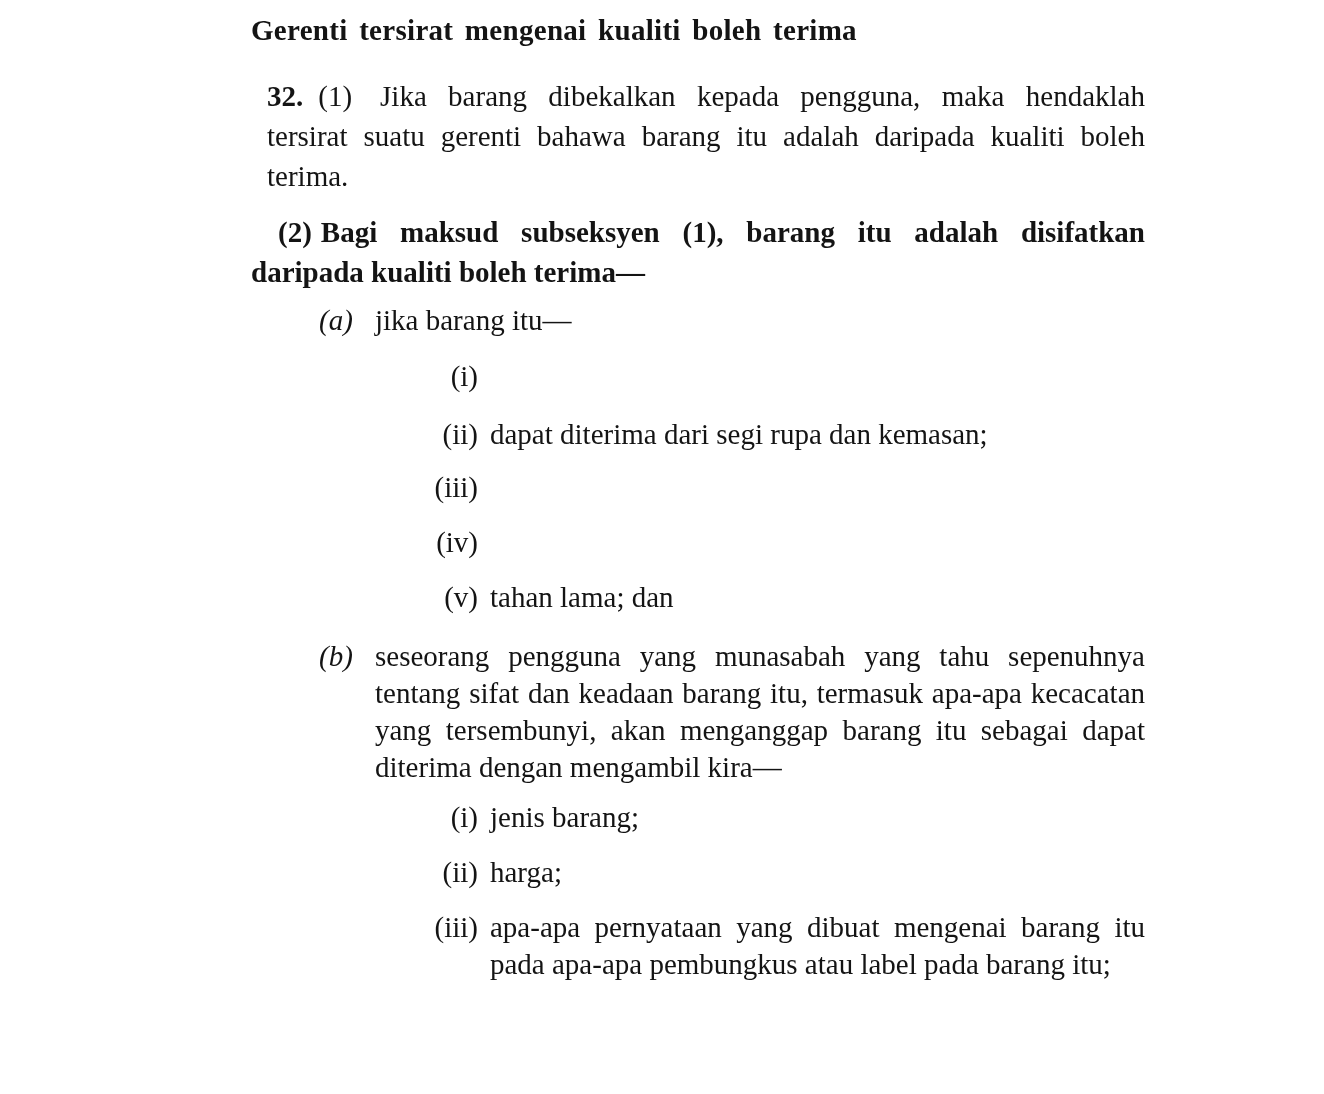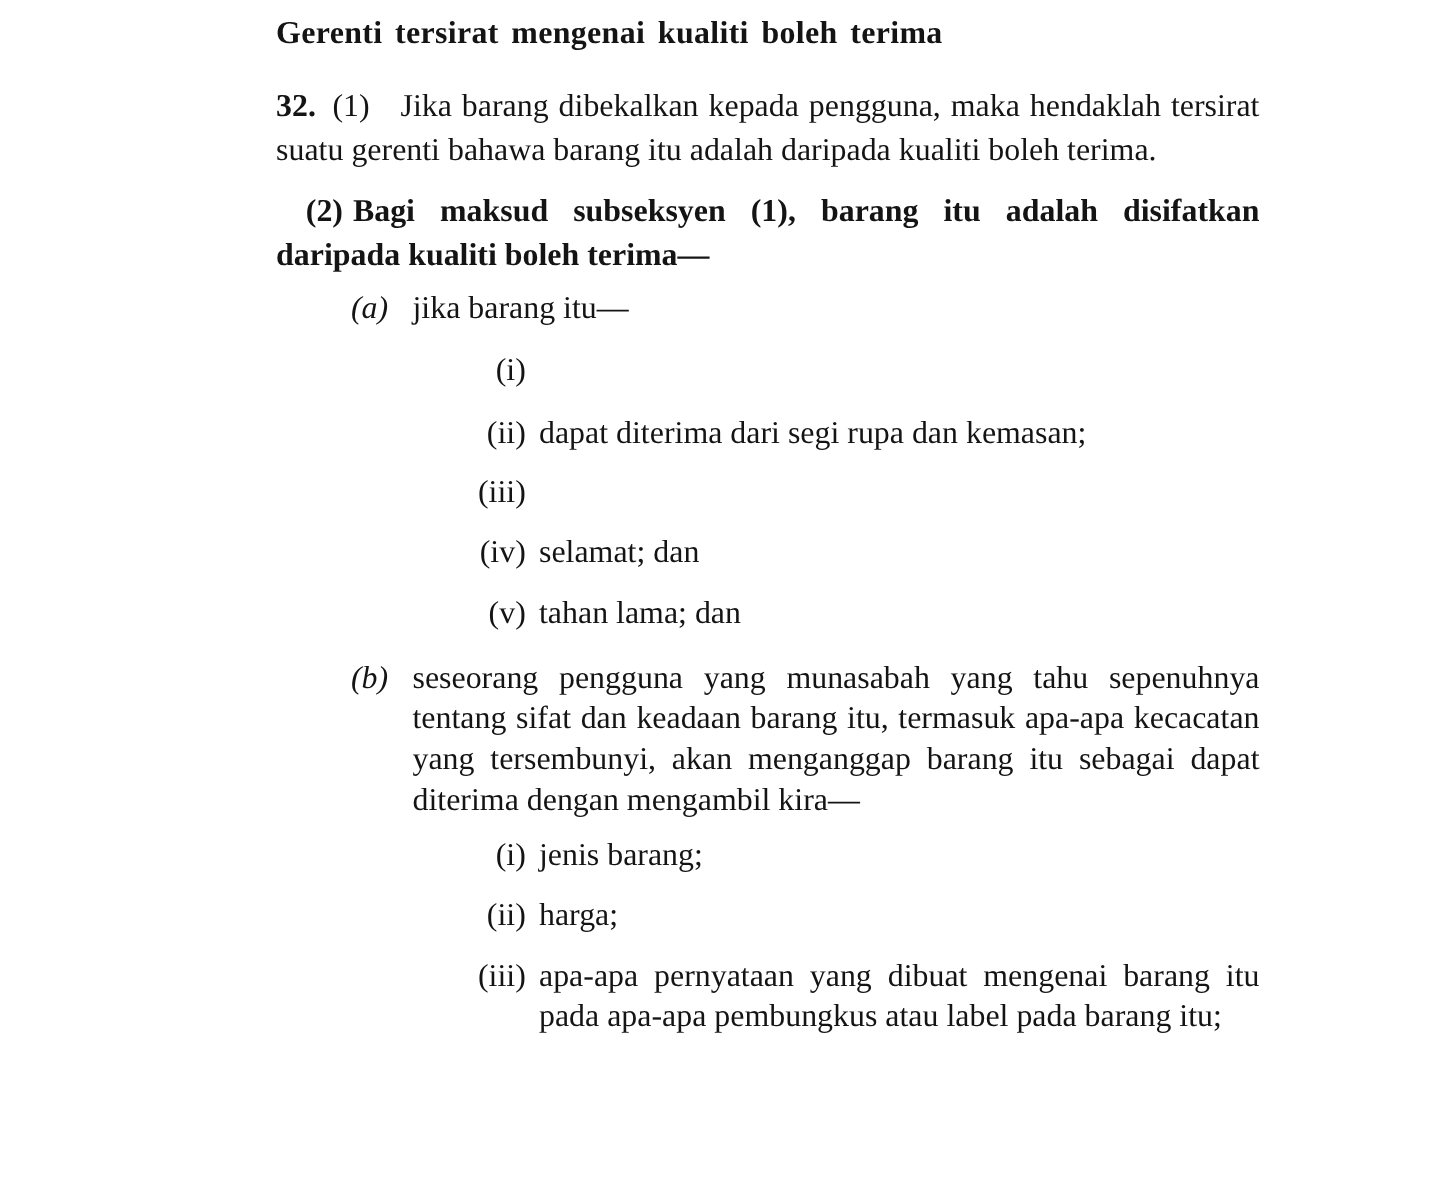--- a/index.html
+++ b/index.html
@@ -28,21 +28,21 @@
     letter-spacing: 0.3px;
     word-spacing: 4px;
     font-family: Liberation Serif, serif;
   }
   .para {
     margin: 0;
     font-size: 29px;
     line-height: 40px;
     text-align: justify;
   }
-  .para-1 { margin-top: 29px; }
+  .para-1 { margin-top: 29px; margin-left: 16px; }
   .para-2 { margin-top: 16px; text-indent: 27px; font-weight: bold; }
   .section-num {
     font-weight: bold;
     margin-right: 15px;
   }
   .sub1-marker { margin-right: 28px; }
   .sub2-marker { margin-right: 9px; }
   .clause {
     display: flex;
     font-size: 29px;
@@ -105,21 +105,20 @@
     <span class="subclause-marker">(ii)</span>
     <div class="subclause-text">dapat diterima dari segi rupa dan kemasan;</div>
   </div>
 
   <div class="subclause mt16">
     <span class="subclause-marker">(iii)</span>
   </div>
 
   <div class="subclause mt18">
     <span class="subclause-marker">(iv)</span>
-    <div class="subclause-text">selamat; dan</div>
   </div>
 
   <div class="subclause mt18">
     <span class="subclause-marker">(v)</span>
     <div class="subclause-text">tahan lama; dan</div>
   </div>
 
   <div class="clause mt22">
     <span class="clause-marker">(b)</span>
     <div class="clause-text">seseorang pengguna yang munasabah yang tahu sepenuhnya tentang sifat dan keadaan barang itu, termasuk apa-apa kecacatan yang tersembunyi, akan menganggap barang itu sebagai dapat diterima dengan mengambil kira—</div>

